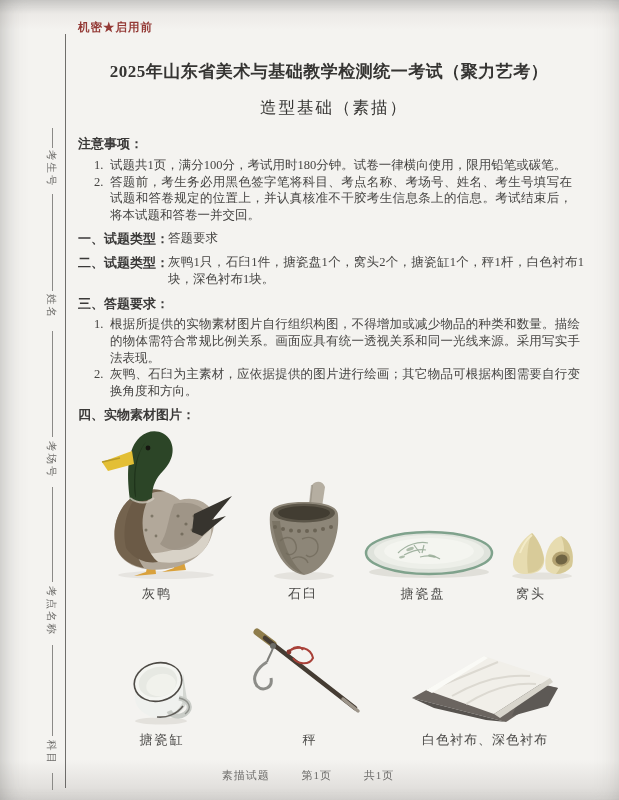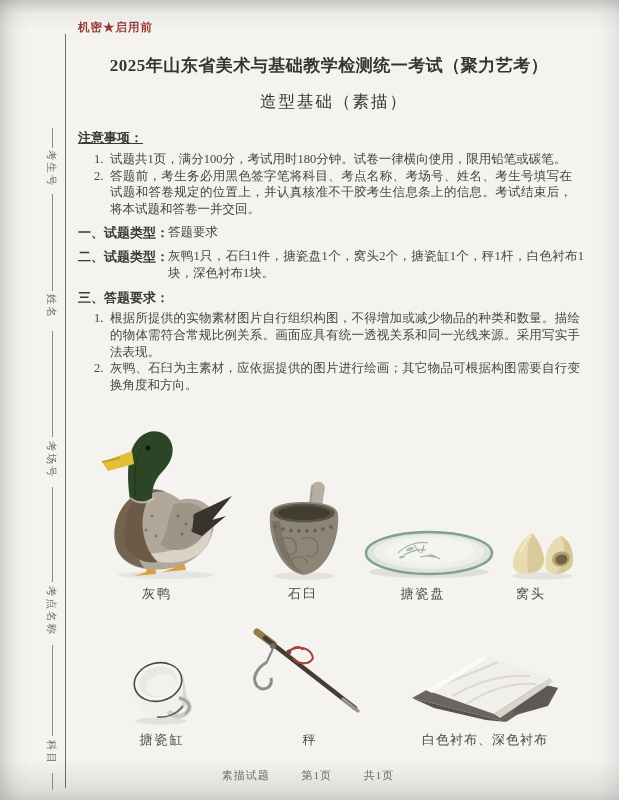--- a/index.html
+++ b/index.html
@@ -26,25 +26,25 @@
   .seal-seg { position: absolute; left: 52px; width: 1px; background: #8b8a87; }
   .seal-label {
     position: absolute; left: 58px;
     transform: rotate(90deg); transform-origin: top left;
     font-size: 10.5px; color: #6e6d6a; letter-spacing: 2px; white-space: nowrap;
     font-family: "Liberation Serif", "DejaVu Serif", serif;
   }
 
   
   .content { position: absolute; left: 78px; top: 20px; width: 512px; color: #3e3d3b; }
-  .classification { font-size: 11.5px; font-weight: bold; letter-spacing: 1px; margin-bottom: 19px; }
+  .classification { font-size: 11.5px; font-weight: bold; letter-spacing: 1px; margin-bottom: 25px; }
   .title { text-align: center; font-size: 17px; font-weight: bold; letter-spacing: .5px; color: #353432; margin: 2px 0 14px -10px; }
   .subtitle { text-align: center; font-size: 16.5px; font-weight: normal; letter-spacing: 2px; color: #353432; margin-bottom: 16px; }
 
-  .notice-heading { font-size: 13px; font-weight: bold; margin-bottom: 4px; color: #3a3938; text-decoration: underline; }
+  .notice-heading { font-size: 13px; font-weight: bold; margin-bottom: 4px; color: #3a3938; }
   .num-list { margin-left: 16px; }
   .num-item { position: relative; padding-left: 16px; font-size: 12.5px; line-height: 16.6px; text-align: justify; width: 478px; color: #464543; }
   .num-item .num { position: absolute; left: 0; top: 0; }
 
   .section { position: relative; margin-top: 7px; font-size: 12.5px; line-height: 17px; }
   .section .sec-label { position: absolute; left: 0; top: 0; font-weight: bold; font-size: 13px; color: #3a3938; white-space: nowrap; }
   .section .sec-text { display: block; padding-left: 90px; width: 506px; text-align: justify; color: #464543; }
   .section.no-body .sec-label { position: static; }
   .section .sub-list { padding-left: 16px; margin-top: 3px; }
   .section .sub-list .num-item { width: 486px; }
@@ -111,20 +111,23 @@
           <span class="num">1.</span>
           <span>根据所提供的实物素材图片自行组织构图，不得增加或减少物品的种类和数量。描绘的物体需符合常规比例关系。画面应具有统一透视关系和同一光线来源。采用写实手法表现。</span>
         </div>
         <div class="num-item">
           <span class="num">2.</span>
           <span>灰鸭、石臼为主素材，应依据提供的图片进行绘画；其它物品可根据构图需要自行变换角度和方向。</span>
         </div>
       </div>
     </div>
 
+    <div class="section no-body">
+      <span class="sec-label">四、实物素材图片：</span>
+    </div>
   </div>
 
   <div class="materials">
 
     <svg class="photo" style="left:90px;top:404px" width="148" height="178" viewBox="0 0 148 178">
       <ellipse cx="76" cy="171" rx="48" ry="4" fill="#e6e4e0"></ellipse>
       <polygon points="60,150 56,168 44,172 66,170 64,152" fill="#d9a13c"></polygon>
       <polygon points="86,148 84,164 72,168 96,166 92,150" fill="#d9a13c"></polygon>
       <path d="M44,92 C28,102 20,126 27,146 C34,162 54,168 76,165 C98,162 114,150 120,136 C125,124 126,112 120,104 C113,95 100,93 90,96 C76,84 58,84 44,92 Z" fill="#b2a89a"></path>
       <path d="M50,150 C66,162 96,162 112,148 C118,142 122,132 121,124 C110,140 80,150 50,150 Z" fill="#d8d2c7"></path>

